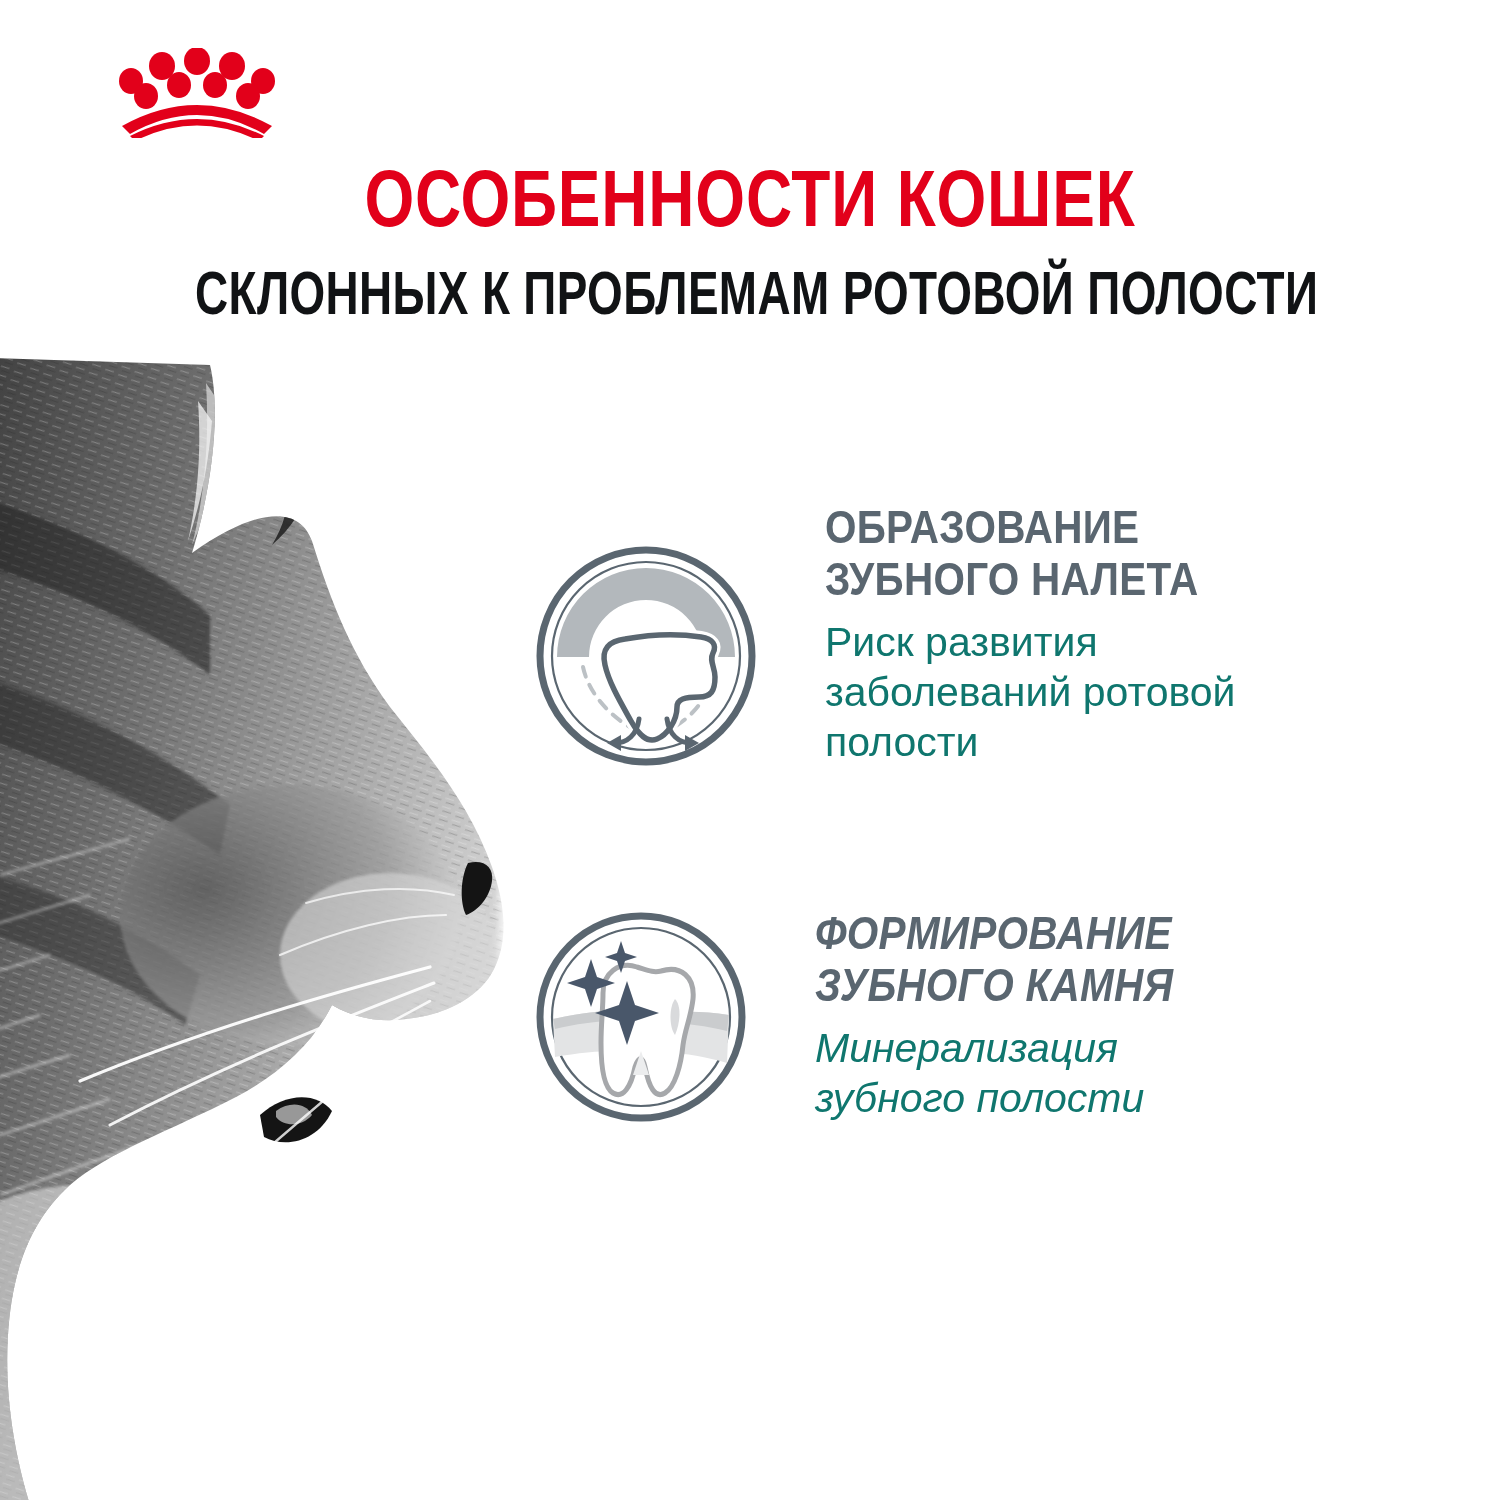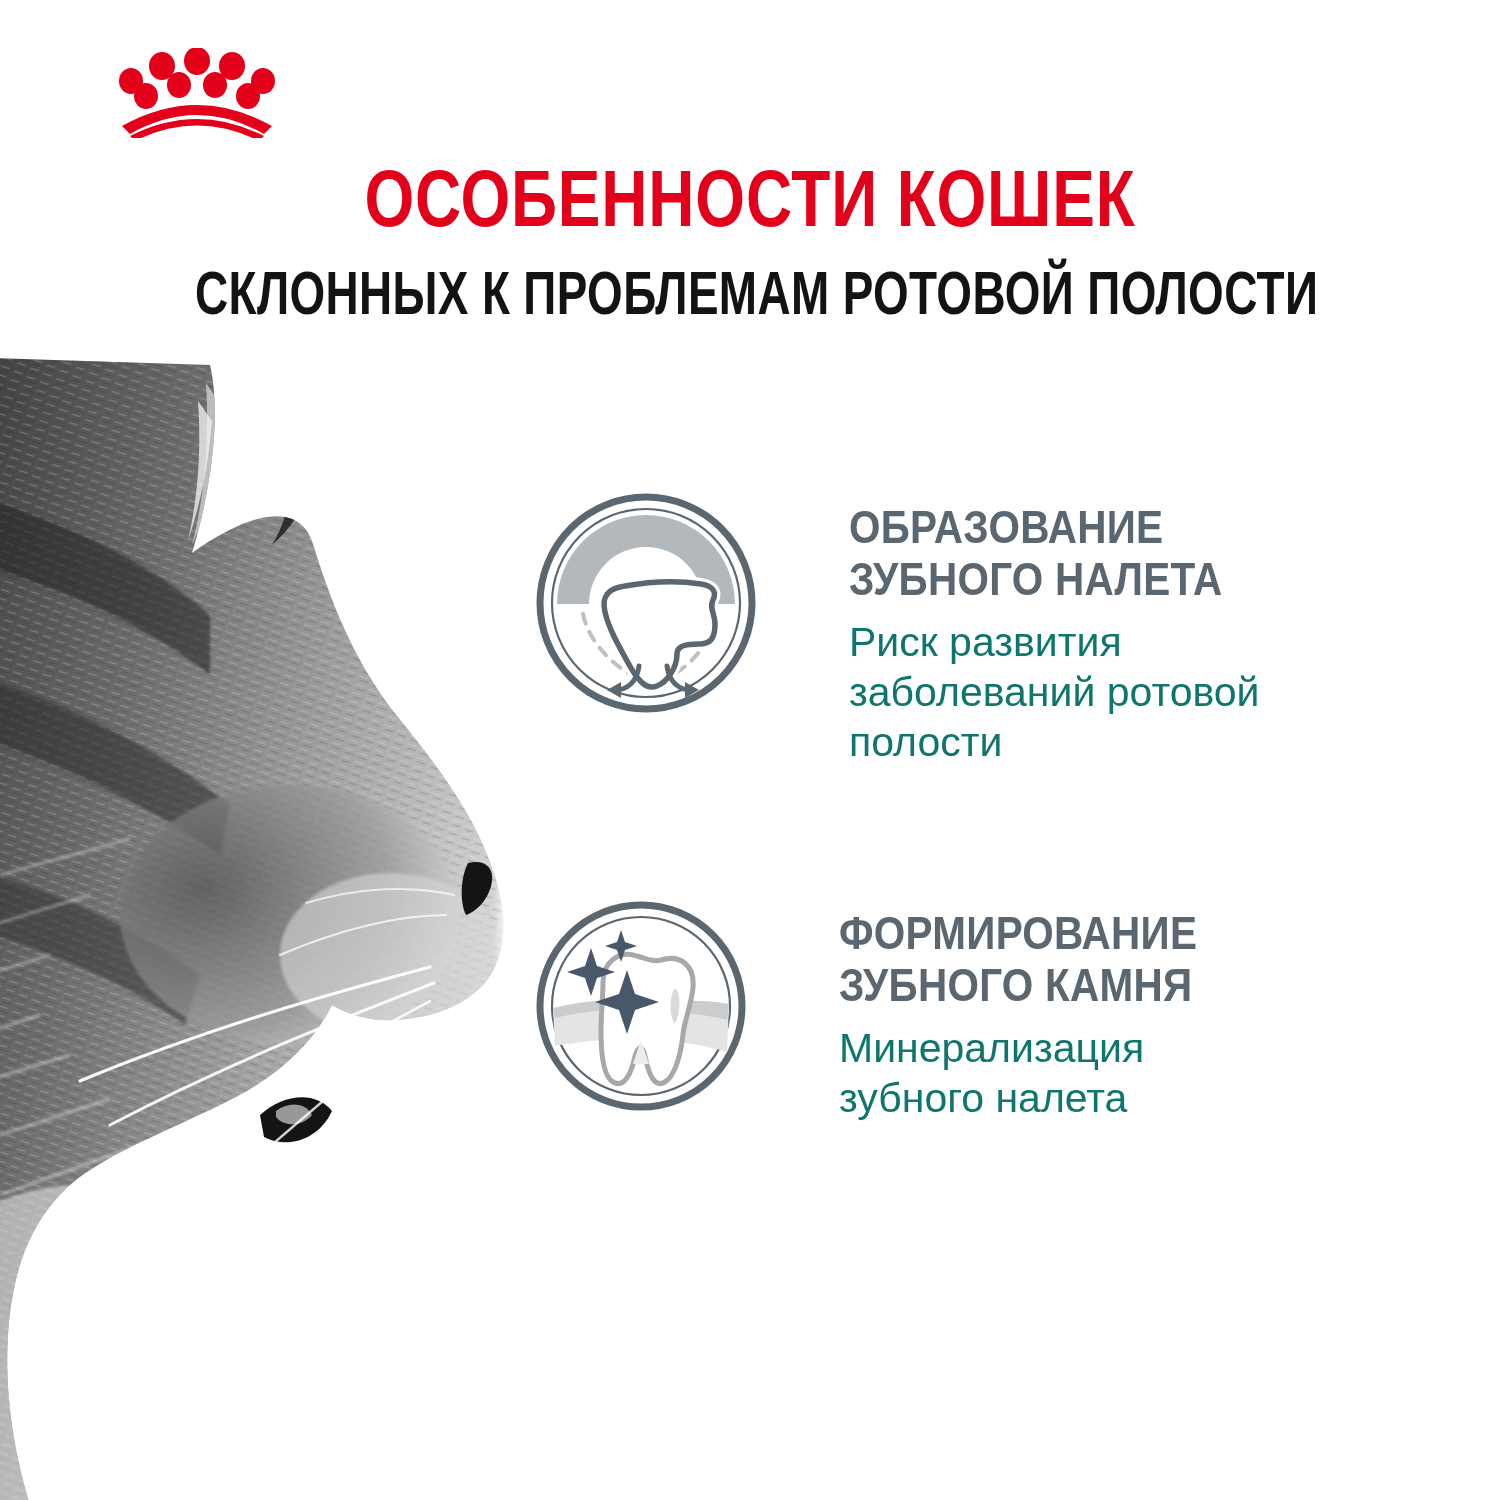--- a/index.html
+++ b/index.html
@@ -38,21 +38,21 @@
   }
 
   
   .cat-photo{
     position:absolute; left:-40px; top:355px; width:640px; height:1150px;
     overflow:hidden;
   }
   .cat-photo svg{ display:block; width:100%; height:100%; }
 
   
-  .feature{ position:absolute; display:flex; align-items:flex-start;gap:24px; }
+  .feature{ position:absolute; display:flex; align-items:flex-end; }
   .feature-1{ left:535px; top:492px; }
   .feature-2{ left:535px; top:900px; }
 
   .icon-circle{ width:222px; height:222px; flex:0 0 222px; }
   .icon-circle svg{ display:block; width:100%; height:100%; }
   .feature-2 .icon-circle{ width:212px; height:212px; flex:0 0 212px; }
 
   .feature-text{ margin-left:68px; padding-top:10px; }
   .feature-title{
     color:#5A6670;
@@ -66,21 +66,21 @@
   }
   .feature-body{
     color:#0f766e;
     font-weight:400;
     font-size:41px;
     line-height:1.22;
     margin-top:12px;
     white-space:pre-line;
     max-width:640px;
   }
-  .feature-2 .feature-text{ padding-top:8px; }
+  .feature-2 .feature-text{ padding-top:8px;font-style:italic; }
 </style>
 </head>
 <body>
 
 <div class="logo">
   <svg viewBox="0 0 170 90" xmlns="http://www.w3.org/2000/svg" aria-hidden="true">
     <g fill="#E2001A">
 
       <ellipse cx="85" cy="13" rx="13" ry="14"></ellipse>
       <ellipse cx="50" cy="18" rx="13" ry="14"></ellipse>
@@ -274,15 +274,15 @@
         <path d="M92 70 L100 94 L124 102 L100 110 L92 134 L84 110 L60 102 L84 94 Z"></path>
         <path d="M86 30 L90 42 L102 46 L90 50 L86 62 L82 50 L70 46 L82 42 Z"></path>
       </g>
     </svg>
   </div>
 
   <div class="feature-text">
     <div class="feature-title">ФОРМИРОВАНИЕ
 ЗУБНОГО КАМНЯ</div>
     <div class="feature-body">Минерализация
-зубного налета</div>
+зубного полости</div>
   </div>
 </div>
 
 </body></html>

